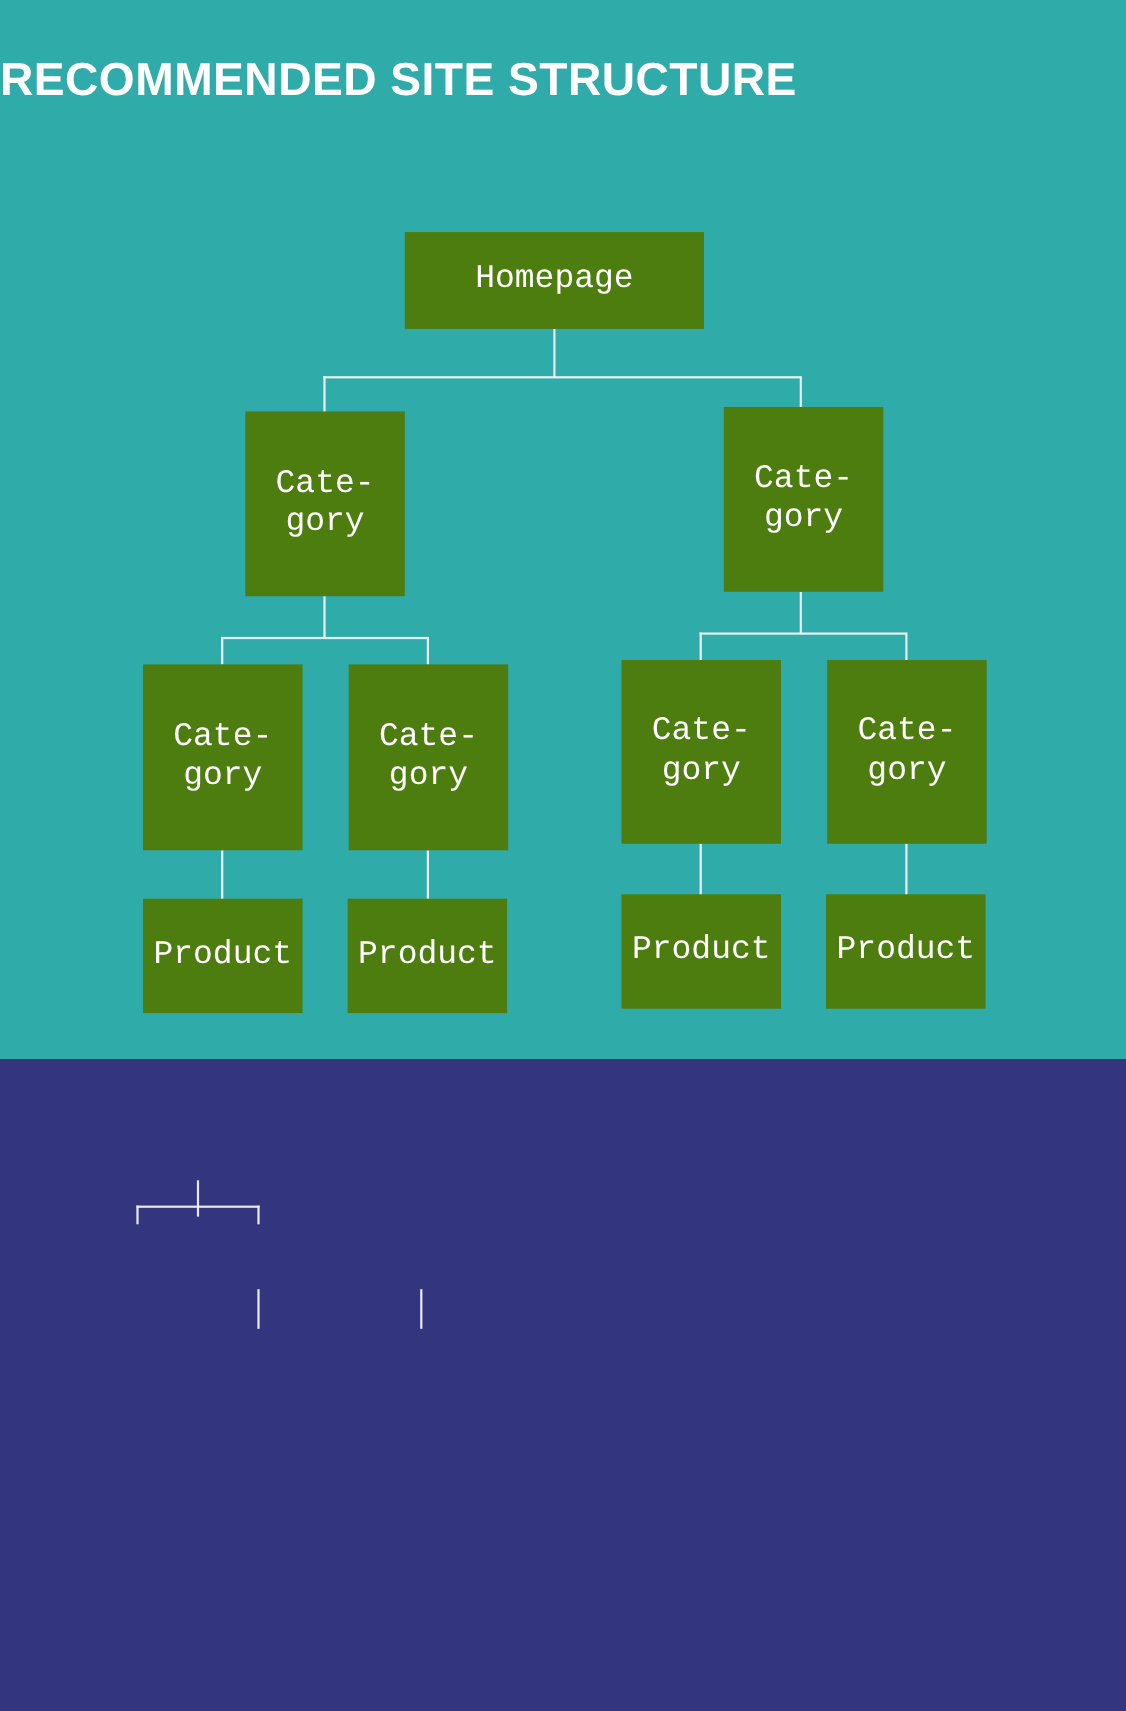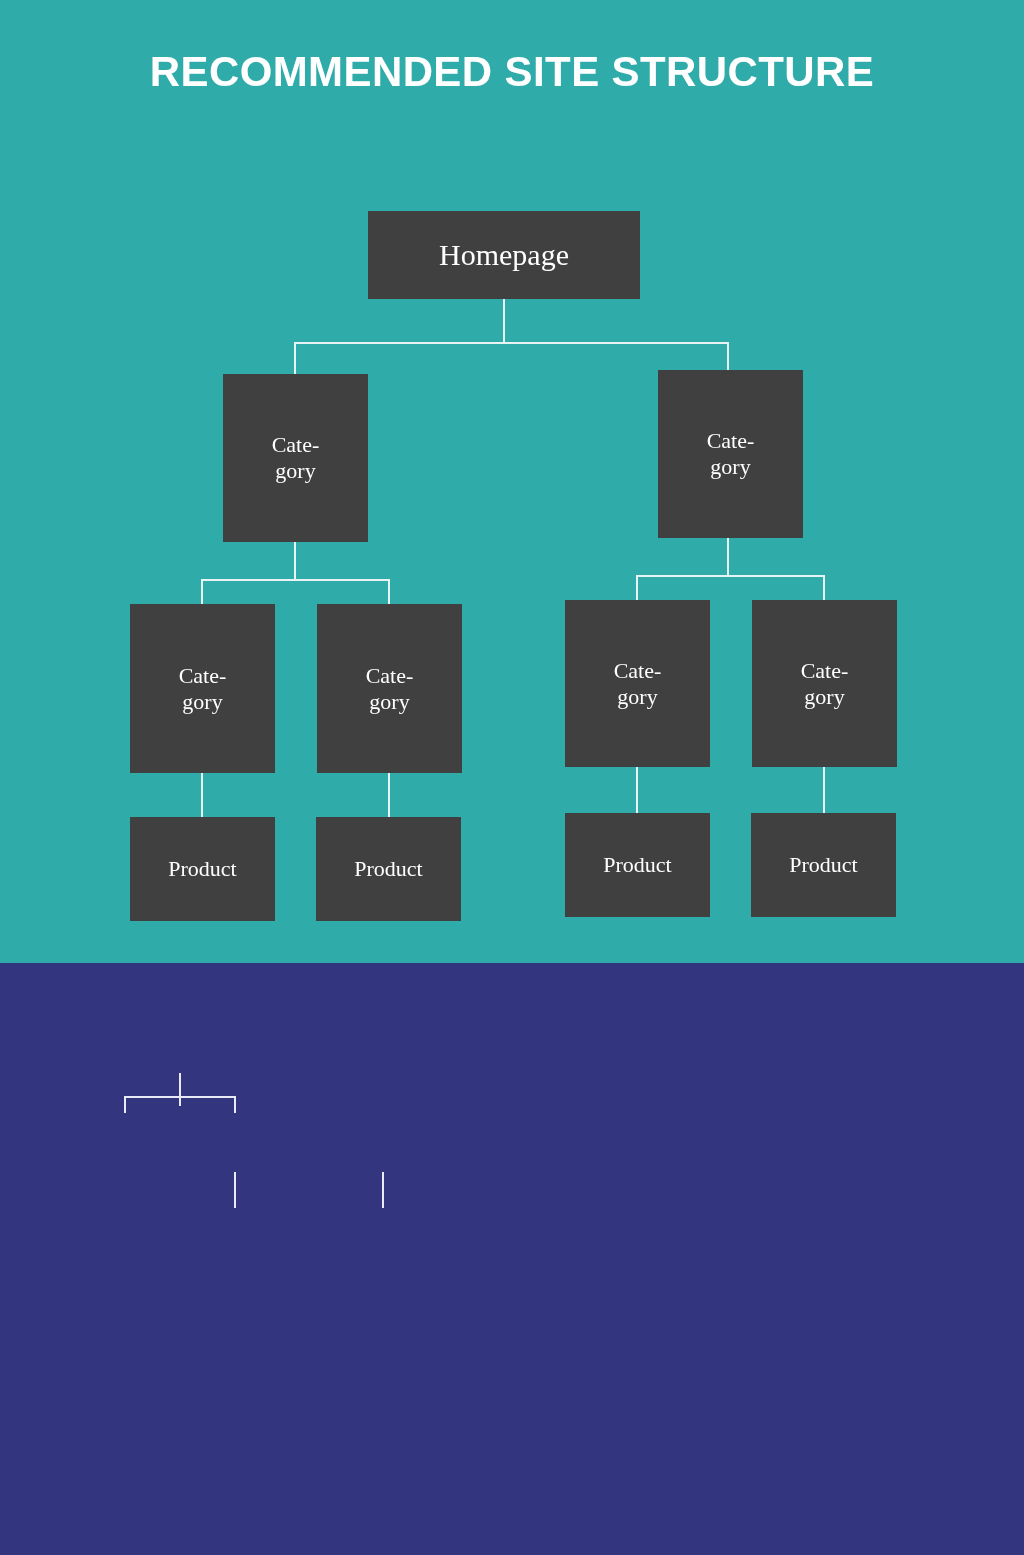--- a/index.html
+++ b/index.html
@@ -18,41 +18,41 @@
     background:#2FACA9;
   }
   #bottom-section{
     position:absolute; left:0; top:963px; width:1024px; height:592px;
     background:#33357E;
   }
 
   
   #page-title{
     position:absolute; left:0; top:44px; width:1024px;
-    text-align:center; color:#ffffff;
+    text-align:left; color:#ffffff;
     font-size:42px; font-weight:bold; line-height:1.32;
     letter-spacing:0.4px;
     font-family:"Liberation Sans", sans-serif;
   }
   #page-title .ttl-line{ display:block; white-space:nowrap; }
 
   
   .node{
     position:absolute;
-    background:#404040;
+    background:#4d7c0f;
     color:#ffffff;
     display:flex; align-items:center; justify-content:center;
     text-align:center;
-    font-family:Liberation Serif, serif;
+    font-family:Liberation Mono, monospace;
     font-weight:normal;
     line-height:1.18;
     white-space:pre-line;
   }
   .node.big{ font-size:30px; }
-  .node.mid{ font-size:22px; }
+  .node.mid{ font-size:30px; }
 
   
   .ln{ position:absolute; background:#E8F4F3; }
   .ln.v{ width:2px; }
   .ln.h{ height:2px; }
   .ln.navy{ background:#E8EAF6; }
 </style>
 </head>
 <body>
 

